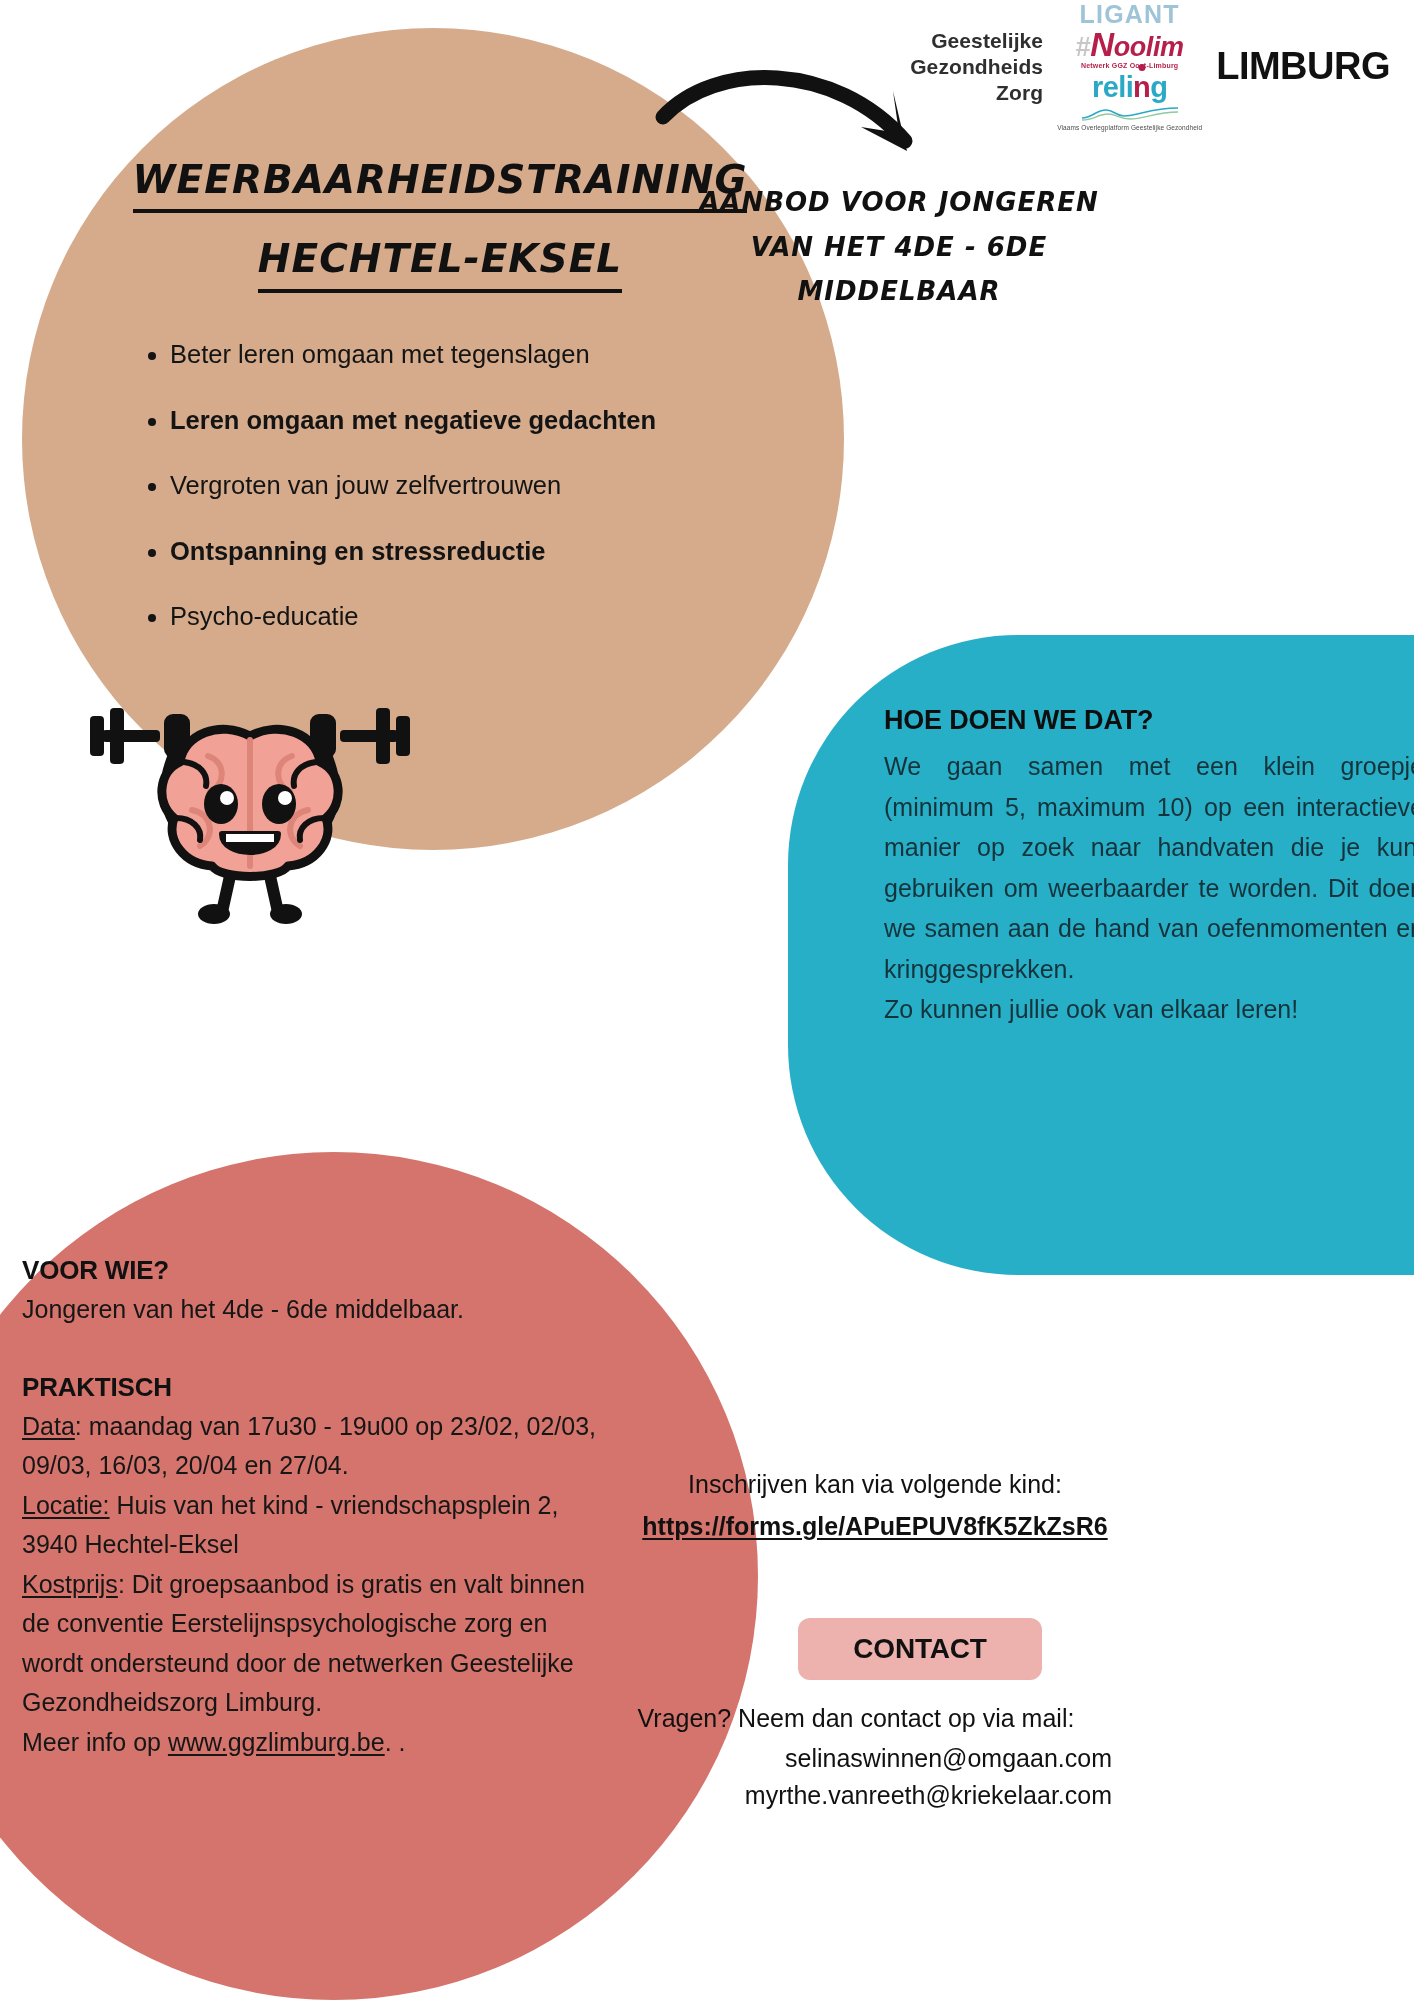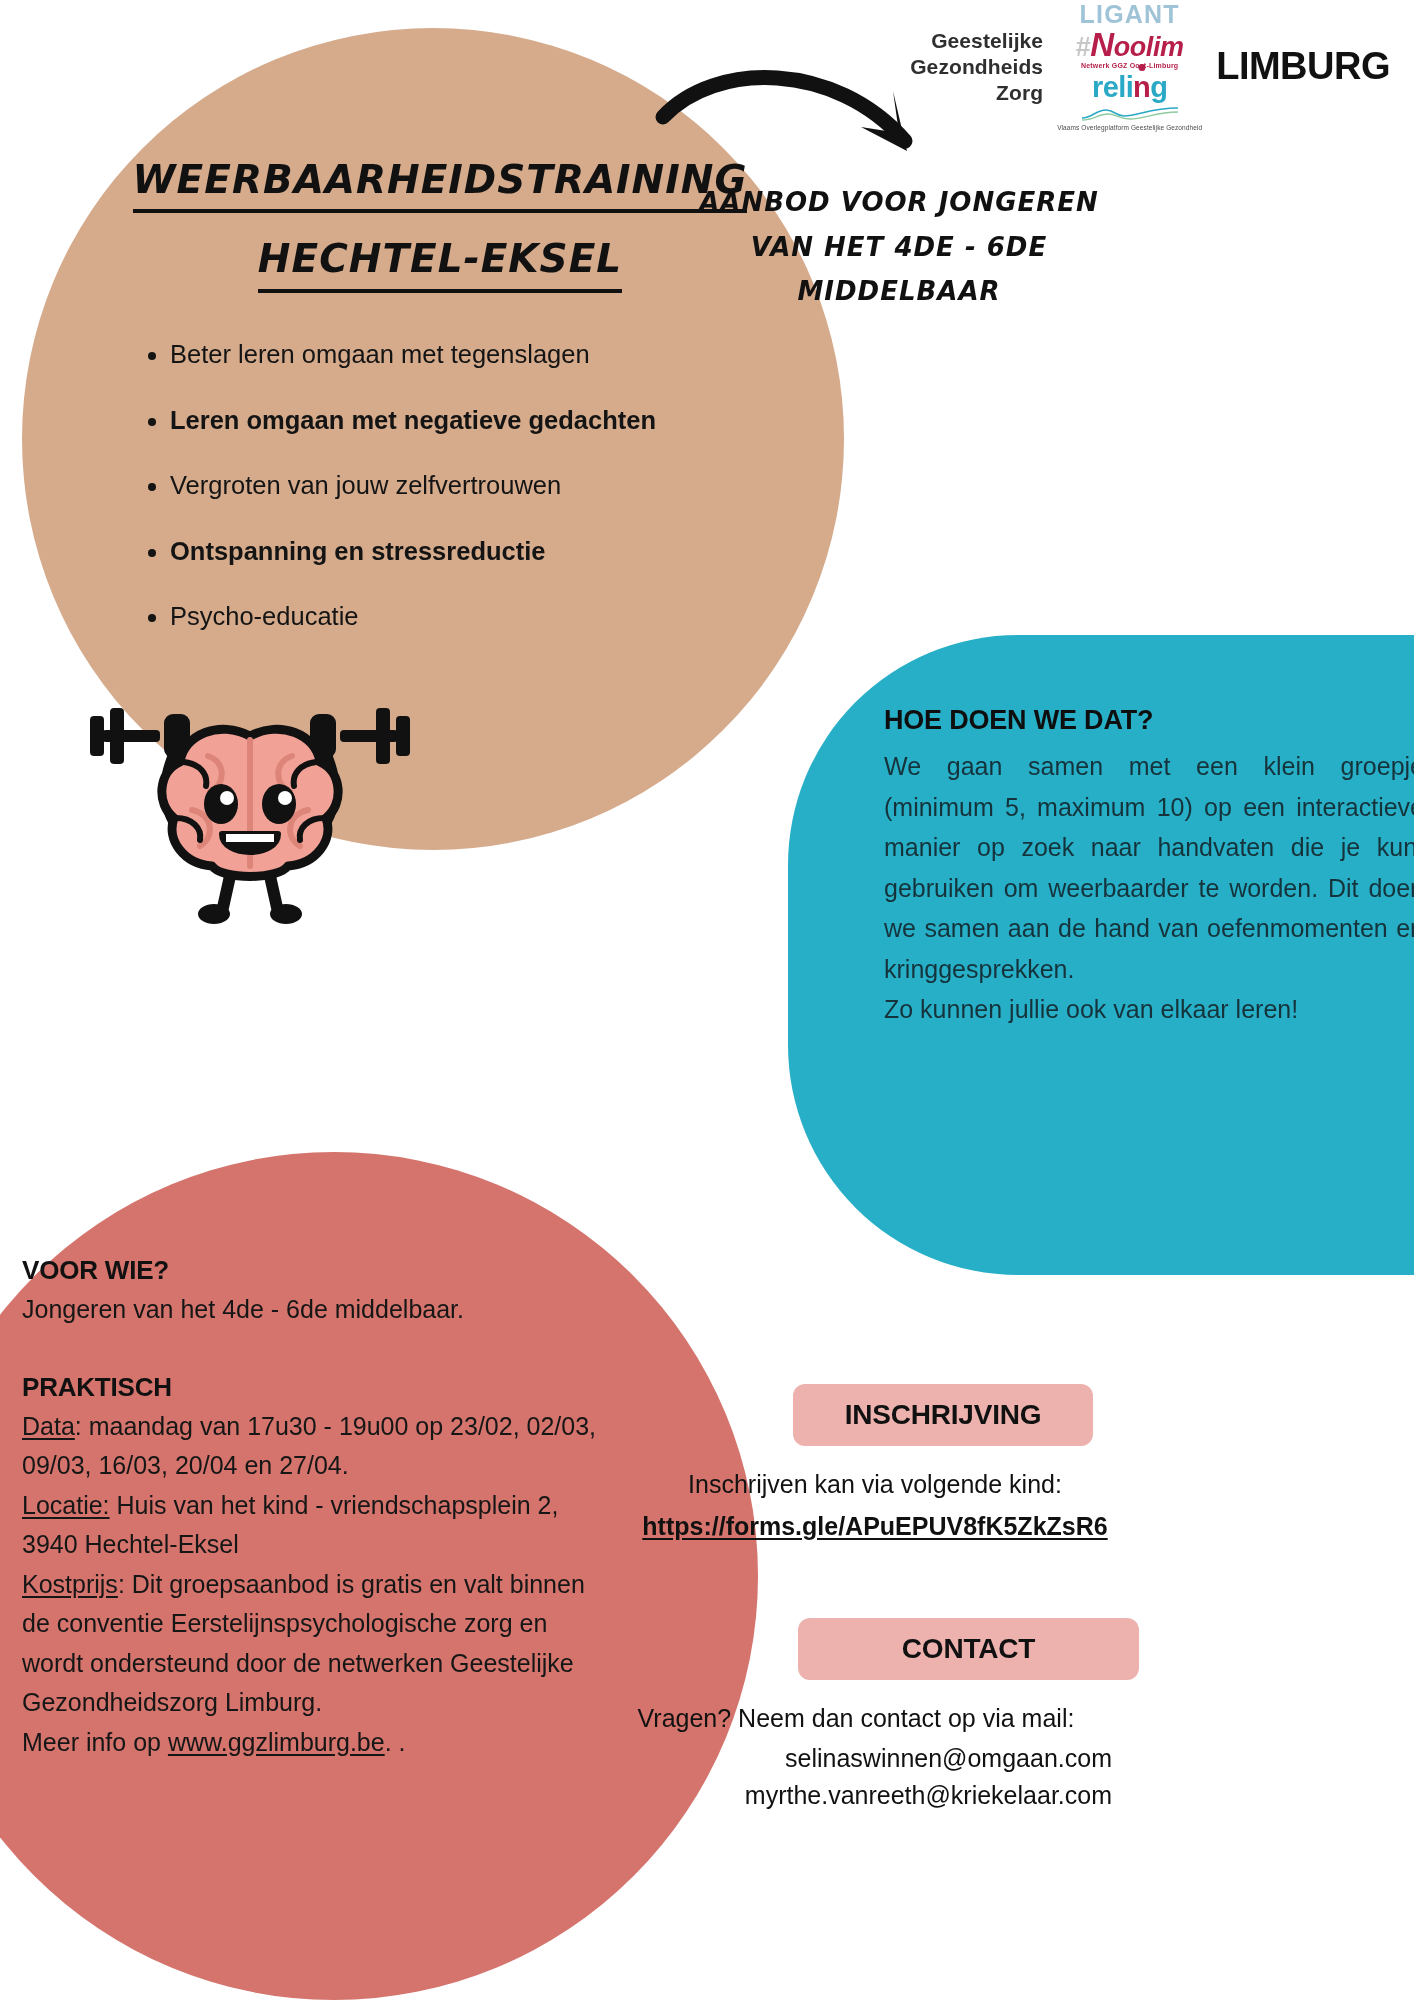--- a/index.html
+++ b/index.html
@@ -98,21 +98,21 @@
   .red-gap{height:42px;}
   .u{text-decoration:underline;text-underline-offset:3px;}
 
   
   .badge{
     position:absolute;z-index:5;background:#edb2ad;border-radius:12px;
     font-size:28px;font-weight:bold;color:#111;letter-spacing:-.2px;
     display:flex;align-items:center;justify-content:center;
   }
   #badge-inschrijving{left:793px;top:1384px;width:300px;height:62px;}
-  #badge-contact{left:798px;top:1618px;width:341px;height:62px;}
+  #badge-contact{left:798px;top:1618px;width:244px;height:62px;}
 
   .sign-up{
     position:absolute;left:640px;top:1466px;width:470px;z-index:5;
     text-align:center;font-size:25px;line-height:1.45;color:#111;
   }
   .sign-up .lnk{
     display:block;font-weight:bold;text-decoration:underline;
     text-underline-offset:3px;color:#111;margin-top:6px;word-break:break-all;
   }
   .contact-block{
@@ -256,21 +256,20 @@
       <span class="u">Locatie:</span><span> Huis van het kind - vriendschapsplein 2, 3940 Hechtel-Eksel</span>
     </p>
     <p class="red-p">
       <span class="u">Kostprijs</span><span>: Dit groepsaanbod is gratis en valt binnen de conventie Eerstelijnspsychologische zorg en wordt ondersteund door de netwerken Geestelijke Gezondheidszorg Limburg.</span>
     </p>
     <p class="red-p">
       <span>Meer info op </span><span class="u">www.ggzlimburg.be</span><span>. .</span>
     </p>
   </div>
 
-  <div class="badge" id="badge-inschrijving">INSCHRIJVING</div>
   <div class="sign-up">
     <span>Inschrijven kan via volgende kind:</span>
     <span class="lnk">https://forms.gle/APuEPUV8fK5ZkZsR6</span>
   </div>
 
   <div class="badge" id="badge-contact">CONTACT</div>
   <div class="contact-block">
     <span class="intro">Vragen? Neem dan contact op via mail:</span>
     <div>selinaswinnen@omgaan.com</div>
     <div>myrthe.vanreeth@kriekelaar.com</div>

